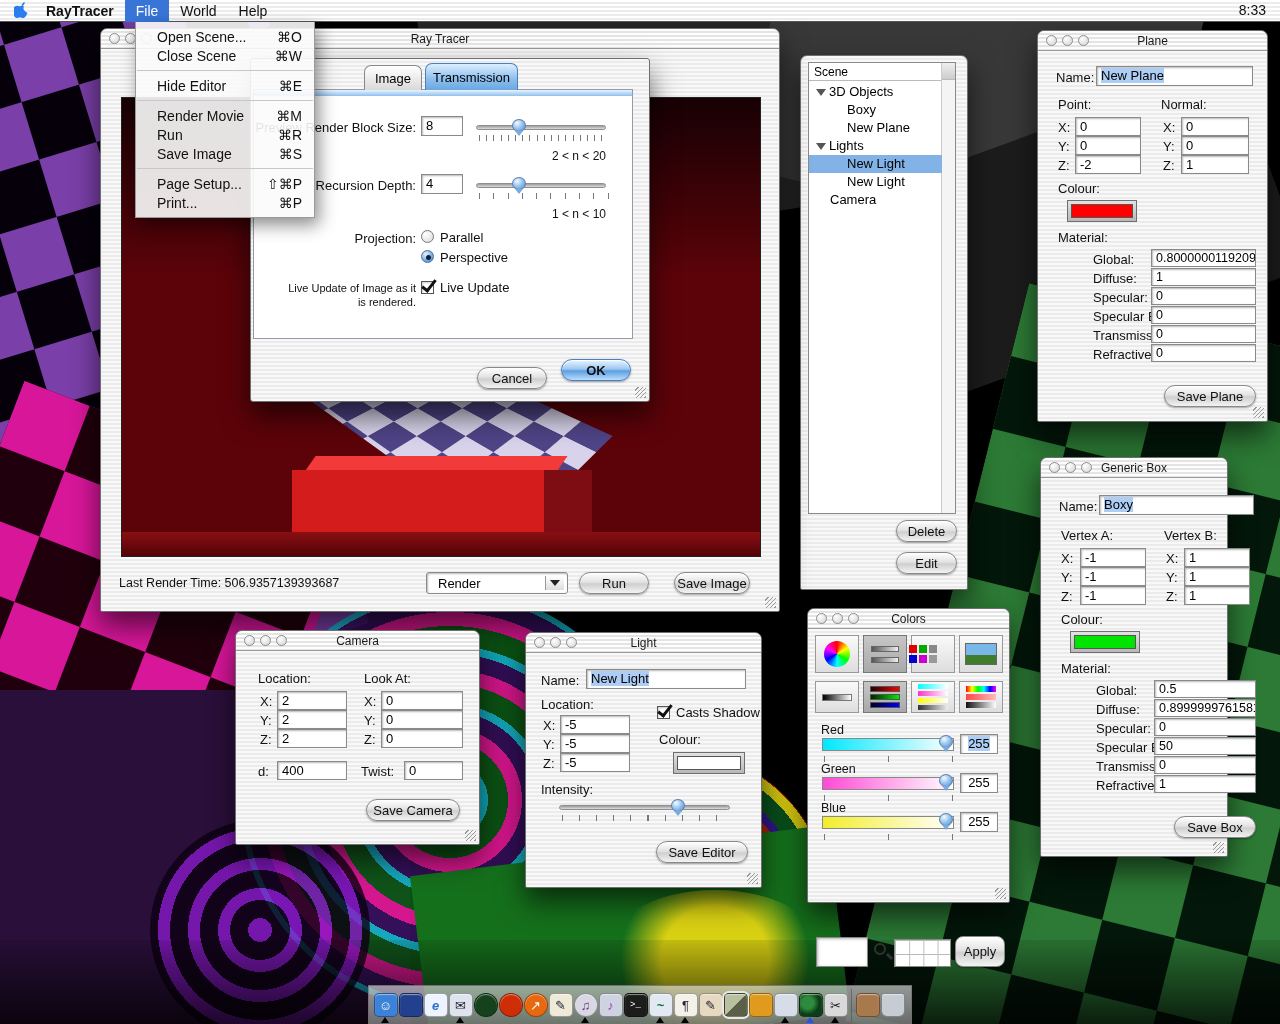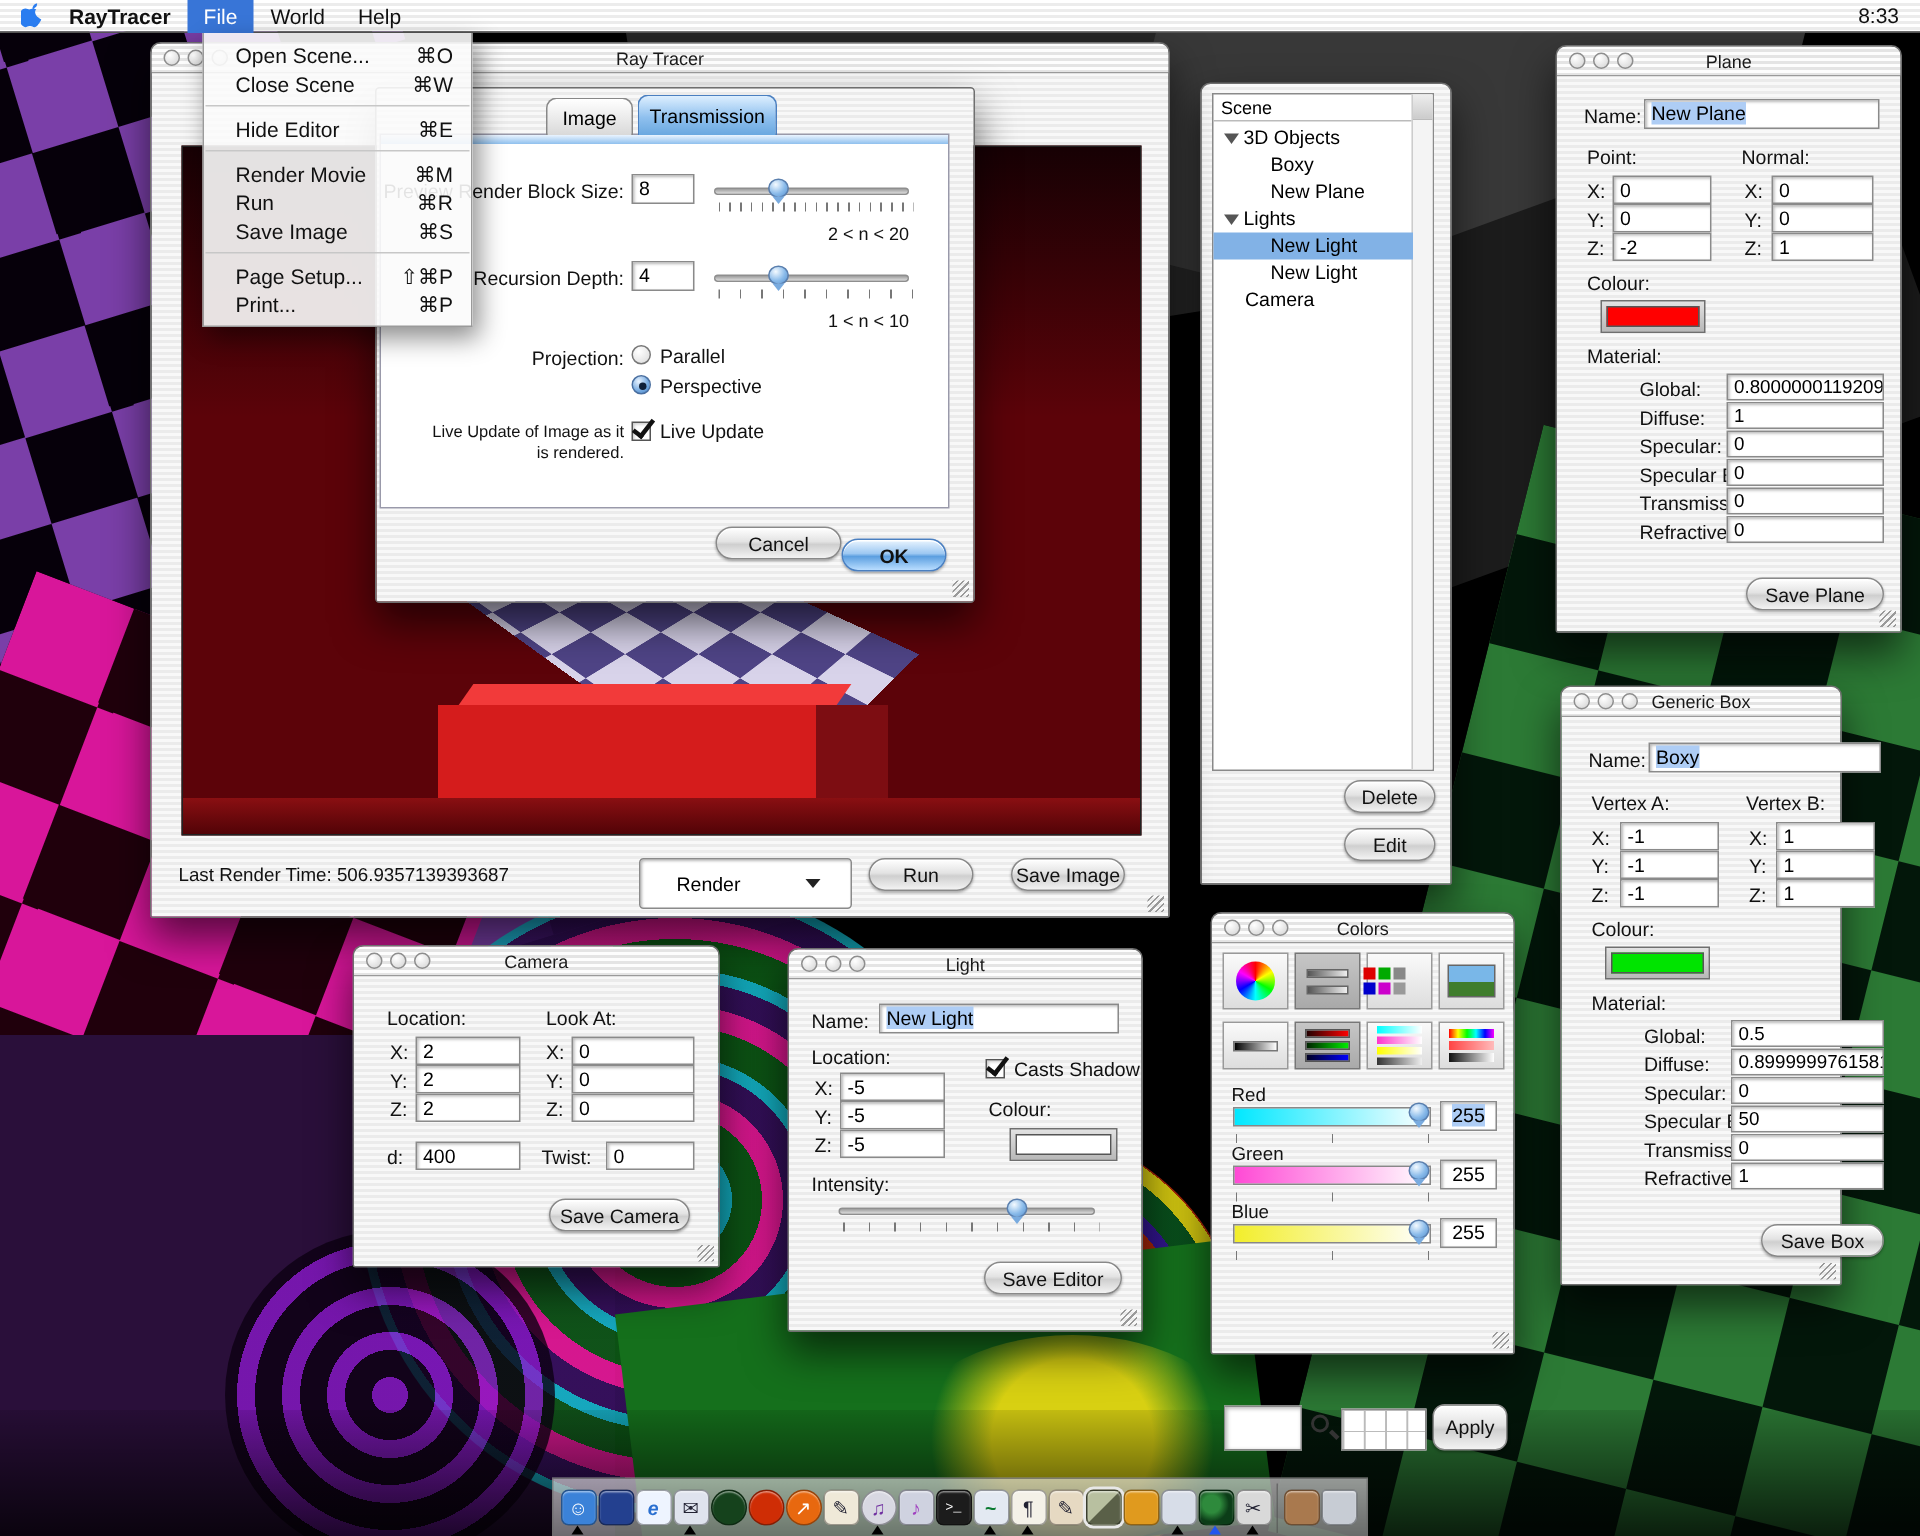--- a/index.html
+++ b/index.html
@@ -140,21 +140,21 @@
     <div style="position:absolute;left:150px;top:225px;width:310px;height:160px;
                 background:repeating-conic-gradient(#4f4486 0% 25%,#d8d3ea 25% 50%);background-size:62px 62px;
                 transform:perspective(420px) rotateX(56deg) rotateZ(45deg);"></div>
     <div style="position:absolute;left:188px;top:358px;width:252px;height:16px;background:#f23a3a;transform:skewX(-35deg)"></div>
     <div style="position:absolute;left:170px;top:372px;width:252px;height:62px;background:#d51c1c"></div>
     <div style="position:absolute;left:422px;top:372px;width:48px;height:62px;background:#7d0d12"></div>
     <div style="position:absolute;left:0;top:434px;right:0;height:26px;background:linear-gradient(#8a0f12,#4d0206)"></div>
   </div>
 
   <div class="lbl" style="left:18px;top:547px;font-size:12.5px">Last Render Time: 506.9357139393687</div>
-  <div class="field" style="left:325px;top:543px;width:142px;height:22px;border-radius:3px;display:flex;align-items:center;padding:16px">
+  <div class="field" style="left:325px;top:543px;width:142px;height:22px;border-radius:3px;display:flex;align-items:center;padding:3px">
     <span style="flex:1;padding-left:8px;font-size:13px">Render</span>
     <span style="width:19px;align-self:stretch;border-left:1px solid #999;display:flex;align-items:center;justify-content:center;background:linear-gradient(#fff,#ddd)">
       <i style="border-left:5px solid transparent;border-right:5px solid transparent;border-top:6px solid #222"></i>
     </span>
   </div>
   <div class="btn" style="left:478px;top:543px;width:70px;height:22px">Run</div>
   <div class="btn" style="left:573px;top:543px;width:76px;height:22px">Save Image</div>
   <div class="rsz"></div>
 </div>
 
@@ -185,21 +185,21 @@
   <div class="rd" style="left:170px;top:171px"></div>
   <div class="lbl" style="left:189px;top:171px">Parallel</div>
   <div class="rd on" style="left:170px;top:191px"></div>
   <div class="lbl" style="left:189px;top:191px">Perspective</div>
 
   <div class="lbl small" style="left:0px;top:223px;width:165px;text-align:right">Live Update of Image as it</div>
   <div class="lbl small" style="left:0px;top:237px;width:165px;text-align:right">is rendered.</div>
   <div class="cb on" style="left:170px;top:222px"></div>
   <div class="lbl" style="left:189px;top:221px">Live Update</div>
 
-  <div class="btn" style="left:226px;top:292px;width:84px;height:22px">Cancel</div>
+  <div class="btn" style="left:226px;top:308px;width:70px;height:22px">Cancel</div>
   <div class="btn primary" style="left:310px;top:300px;width:70px;height:22px">OK</div>
   <div class="rsz"></div>
 </div>
 
 <div class="win" style="left:800px;top:55px;width:168px;height:535px;z-index:9">
   <div style="position:absolute;left:7px;top:6px;width:148px;height:452px;background:#fff;border:1px solid #8a8a8a">
     <div style="position:absolute;left:0;top:0;right:0;height:18px;border-bottom:1px solid #bbb;font-size:12px;padding:2px 0 0 5px">Scene</div>
     <div style="position:absolute;right:0;top:0;width:14px;bottom:0;border-left:1px solid #ccc;background:#f4f4f4">
       <div style="height:17px;border-bottom:1px solid #bbb;background:linear-gradient(#eee,#ccc)"></div>
     </div>

